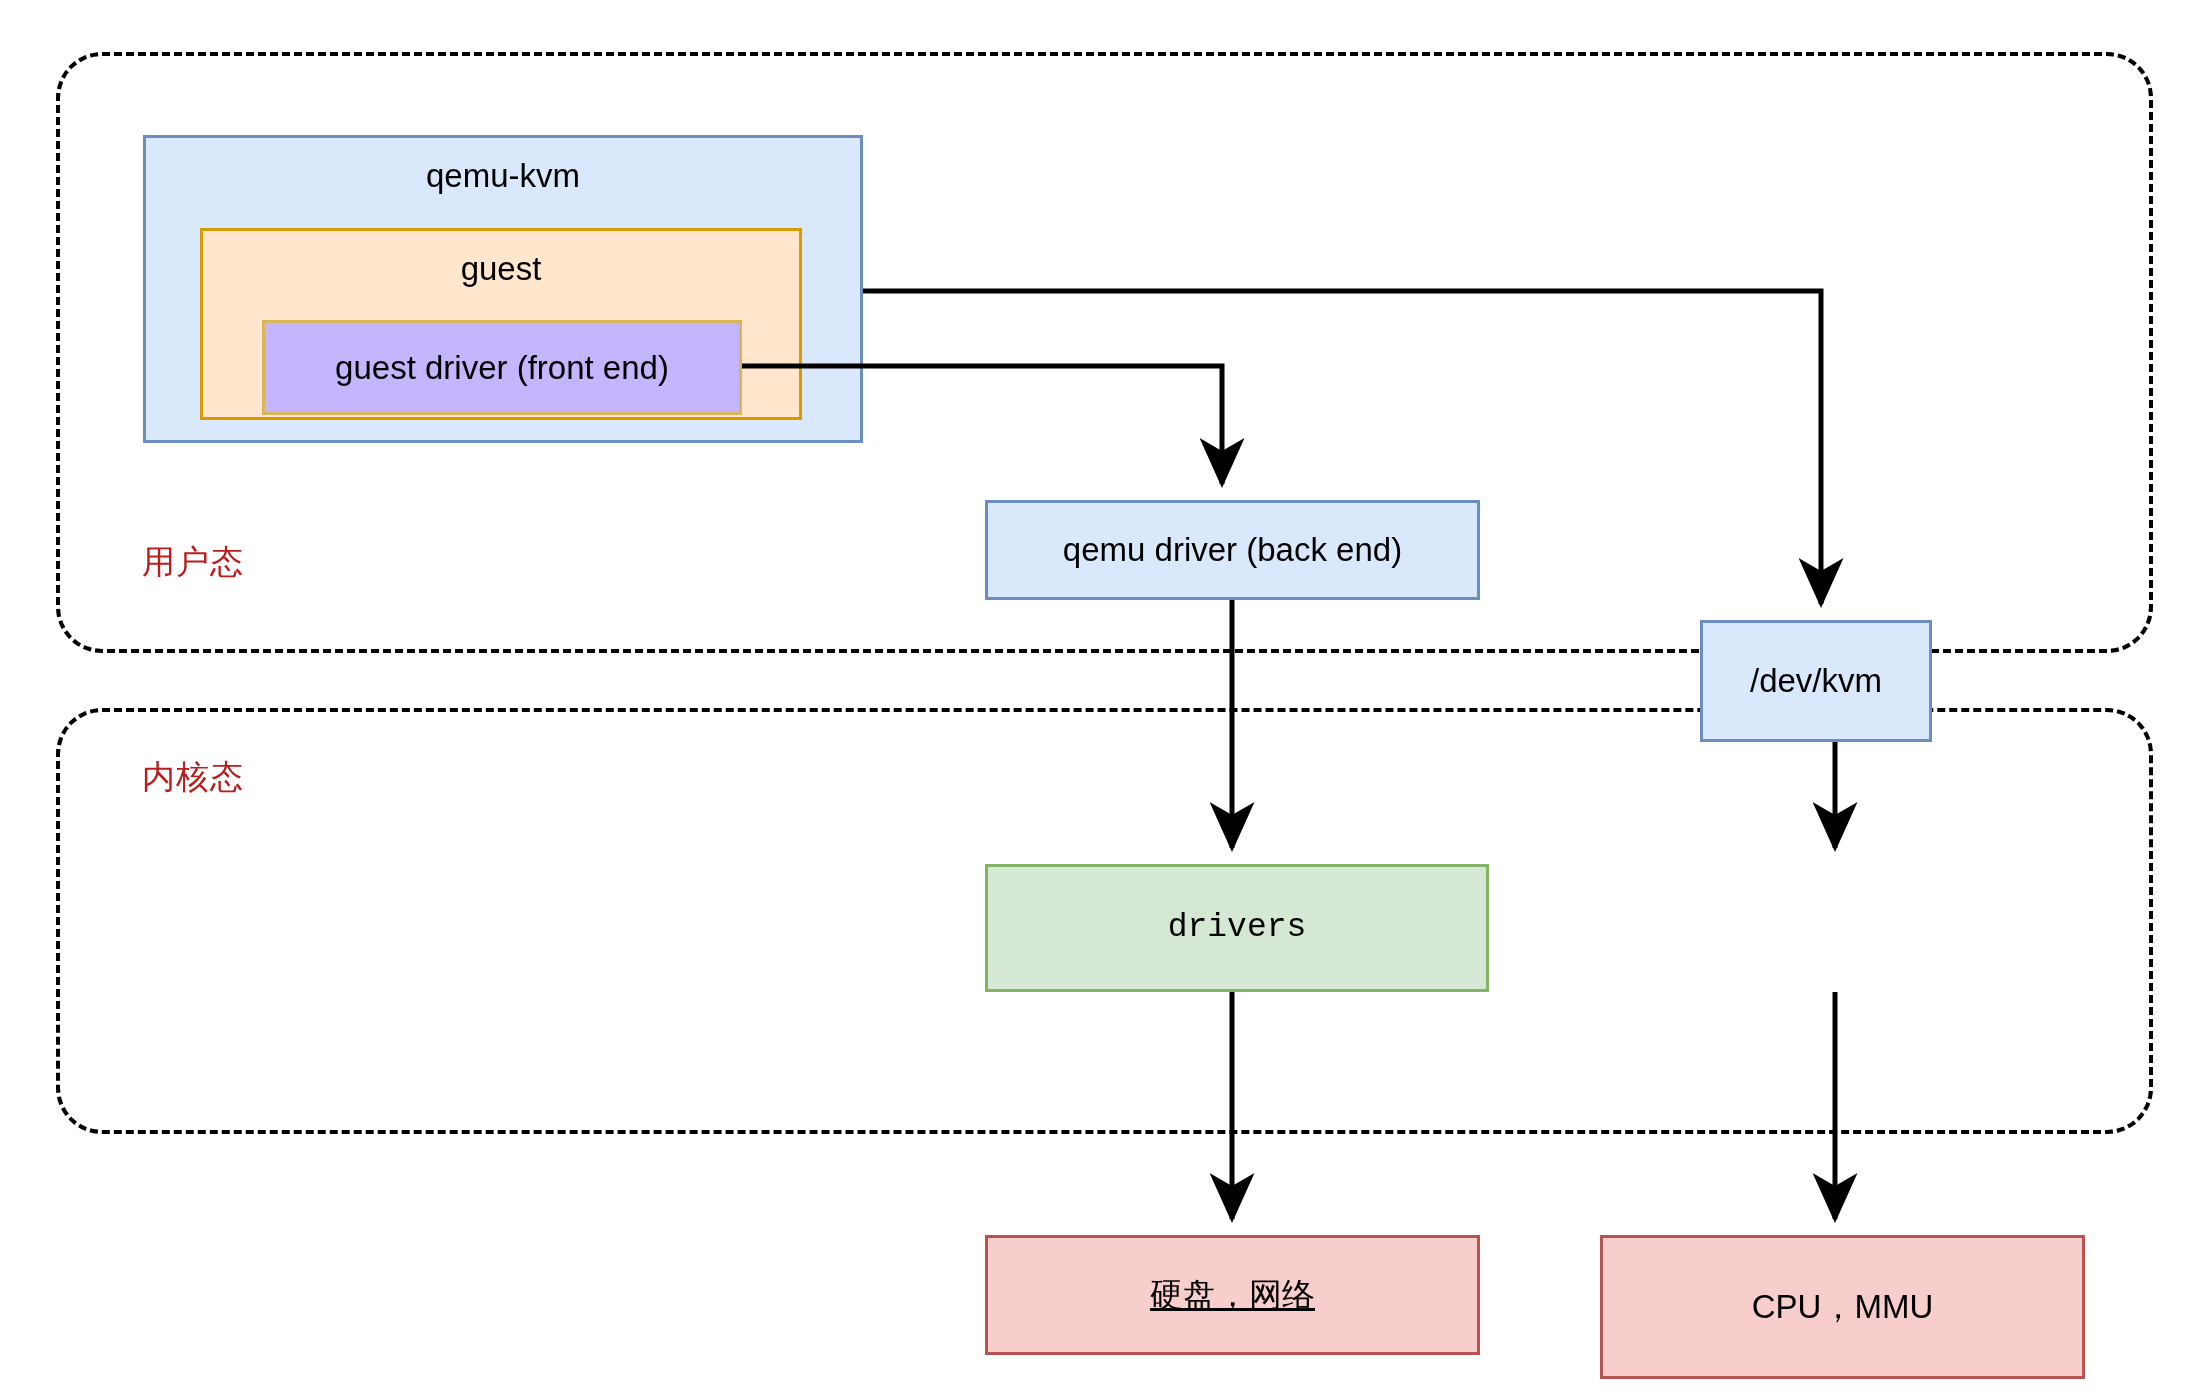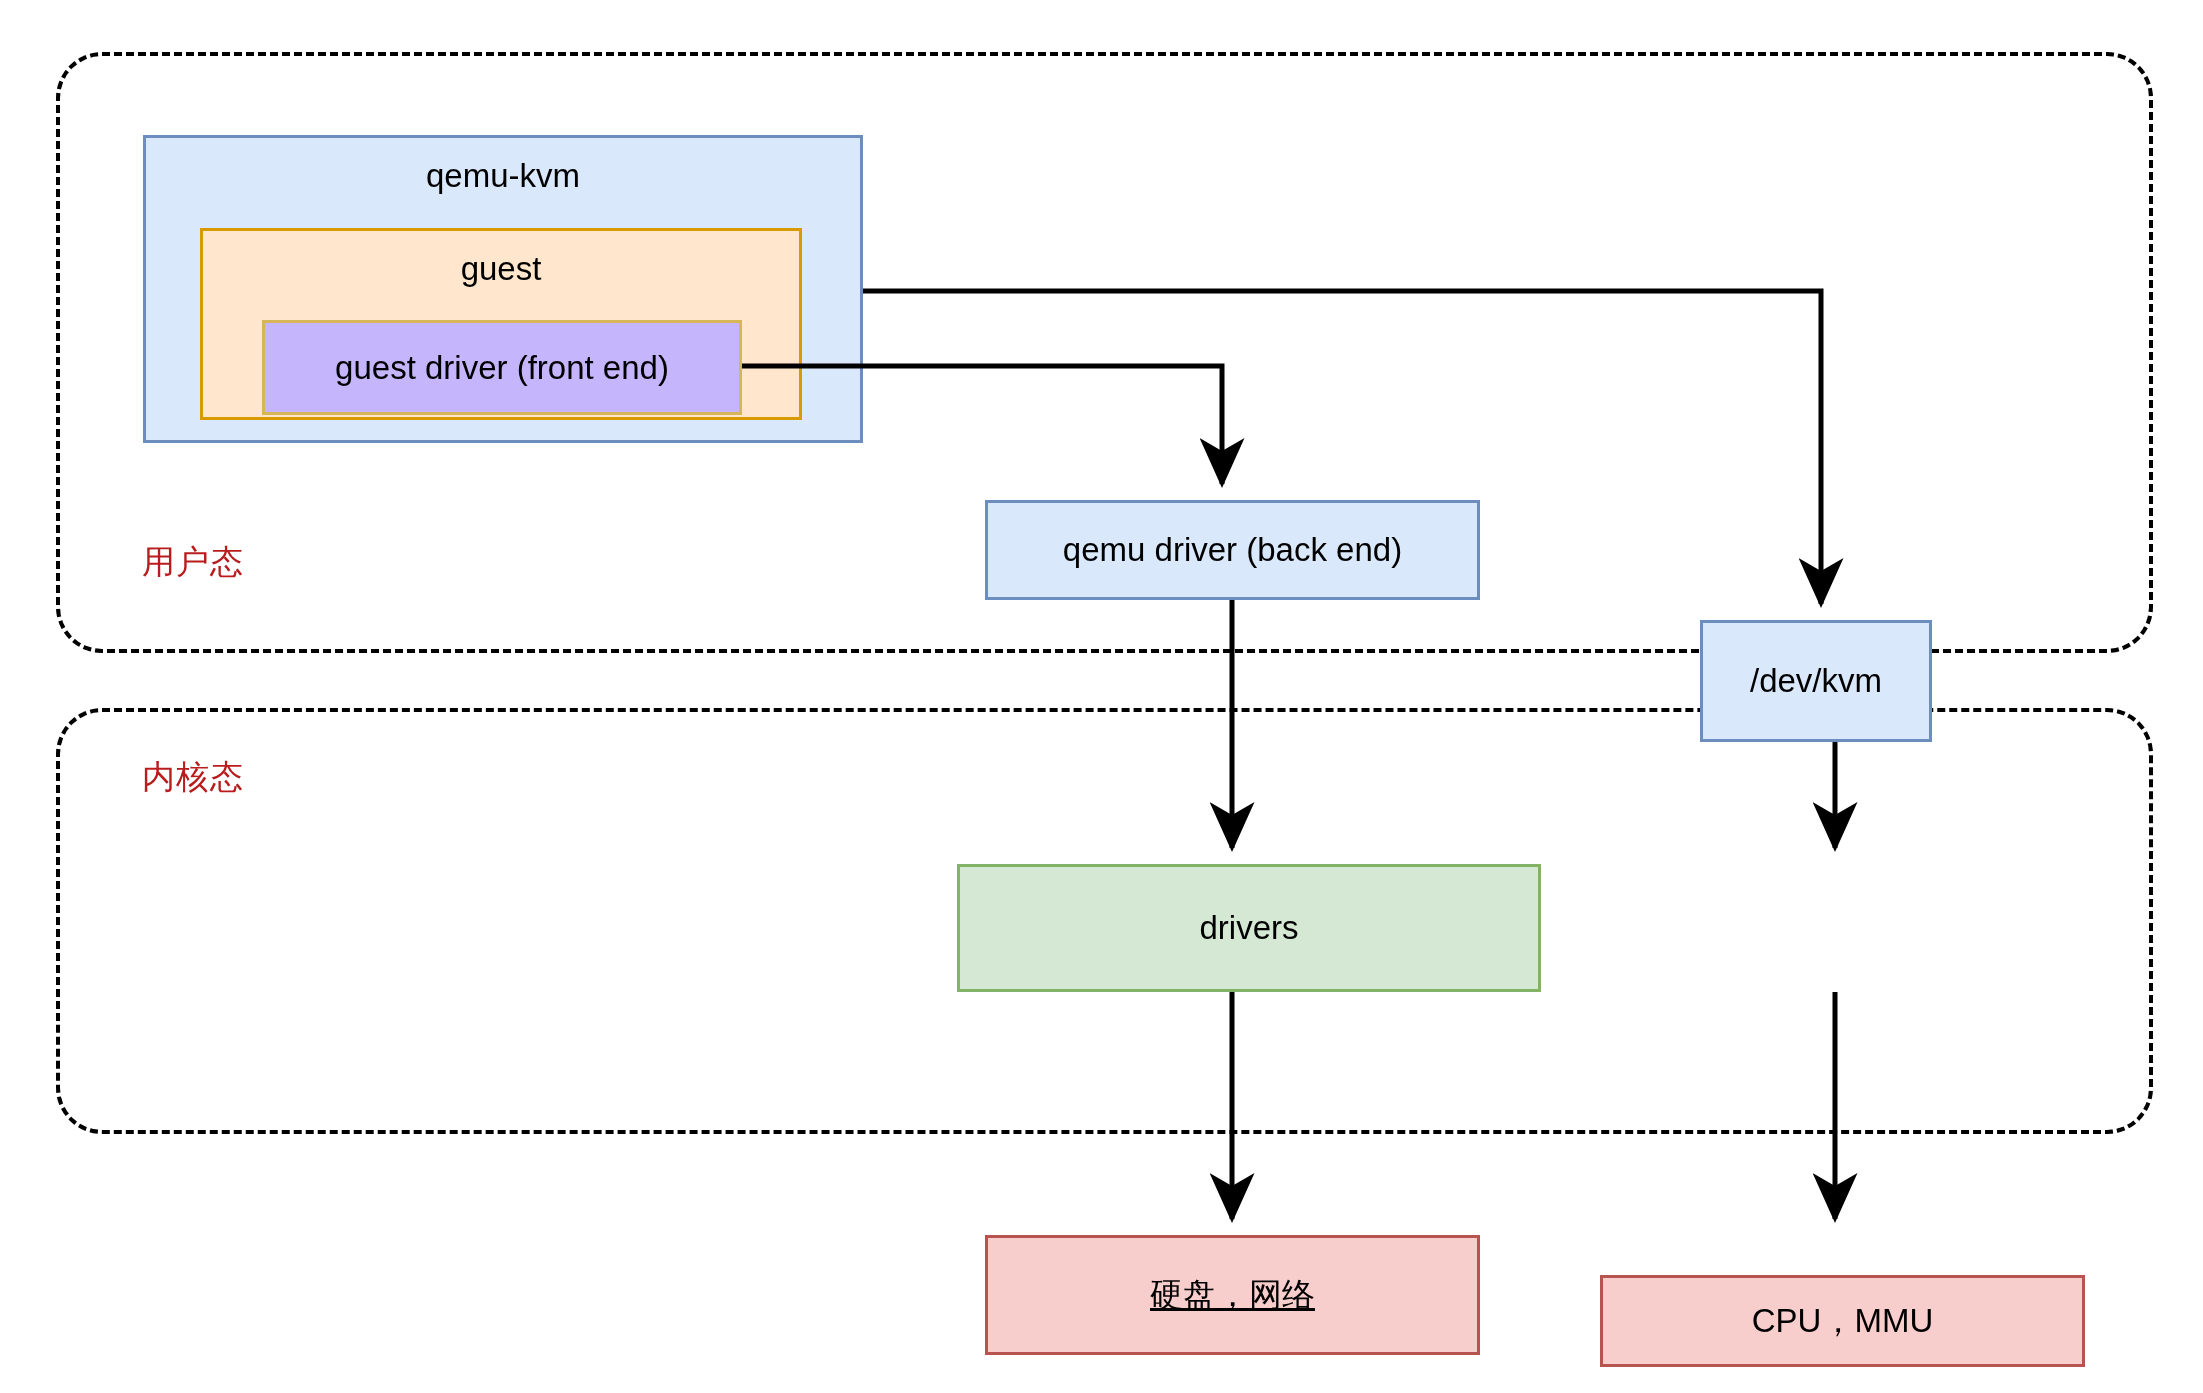--- a/index.html
+++ b/index.html
@@ -106,26 +106,26 @@
   </div>
 
   <div class="node n-blue z-node" id="node-qemu-driver" style="left: 985px; top: 500px; width: 495px; height: 100px;">
     <span>qemu driver (back end)</span>
   </div>
 
   <div class="node n-blue z-node" id="node-dev-kvm" style="left: 1700px; top: 620px; width: 232px; height: 122px;">
     <span>/dev/kvm</span>
   </div>
 
-  <div class="node n-green z-node" id="node-drivers" style="left: 957px; top: 864px; width: 584px; height: 128px;">
+  <div class="node n-green z-node" id="node-drivers" style="left: 985px; top: 864px; width: 504px; height: 128px; font-family: Liberation Mono, monospace;">
     <span>drivers</span>
   </div>
 
 
   <div class="node n-red z-node" id="node-disk-network" style="left: 985px; top: 1235px; width: 495px; height: 120px; text-decoration: underline;">
     <span>硬盘，网络</span>
   </div>
 
-  <div class="node n-red z-node" id="node-cpu-mmu" style="left: 1600px; top: 1235px; width: 485px; height: 92px; margin-top: 40px;">
+  <div class="node n-red z-node" id="node-cpu-mmu" style="left: 1600px; top: 1235px; width: 485px; height: 144px;">
     <span>CPU，MMU</span>
   </div>
 
 </div>
 
 </body></html>

